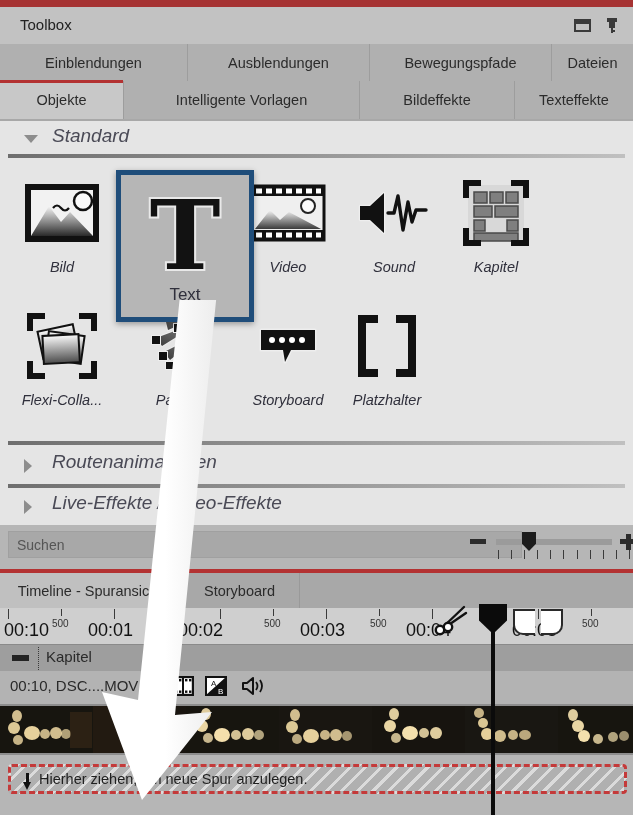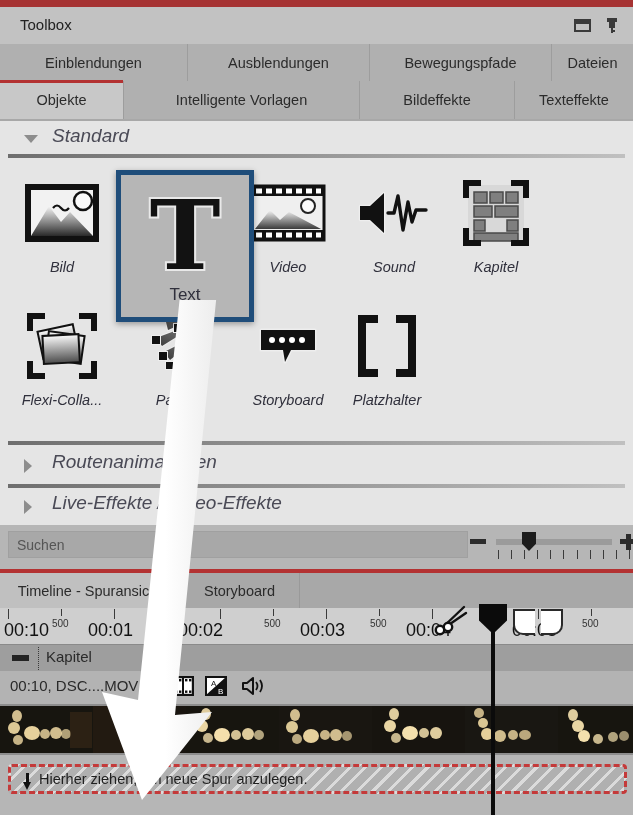--- a/index.html
+++ b/index.html
@@ -49,21 +49,21 @@
   .sect-rule{position:absolute;left:8px;width:617px;height:4px;
      background:linear-gradient(to right,#6e6e6e,#c0c0c0);}
 
   
   .tile{position:absolute;width:104px;height:118px;}
   .tile .glyph{position:absolute;left:0;top:0;width:104px;height:84px;display:flex;align-items:center;justify-content:center;}
   .tile .cap{position:absolute;left:0;top:88px;width:104px;text-align:center;font-size:14.5px;color:#30303c;}
 
   
   .searchrow{position:absolute;left:0;top:525px;width:633px;height:40px;background:#b6b6b6;}
-  .searchbox{position:absolute;left:8px;top:6px;width:460px;height:27px;background:#a8a8a8;
+  .searchbox{position:absolute;left:8px;top:6px;width:514px;height:27px;background:#a8a8a8;
      border:1px solid #a0a0a0;box-sizing:border-box;}
   .searchbox span{position:absolute;left:8px;top:5px;font-size:14px;color:#555;}
   .zoomctl{position:absolute;left:470px;top:4px;width:160px;height:32px;}
   .minus{position:absolute;left:0;top:10px;width:16px;height:5px;background:#2c2c2c;}
   .ztrack{position:absolute;left:26px;top:10px;width:116px;height:6px;background:#9b9b9b;}
   .zhandle{position:absolute;left:52px;top:3px;width:14px;height:19px;background:#1c1c1c;
      clip-path:polygon(0 0,100% 0,100% 62%,50% 100%,0 62%);}
   .zticks{position:absolute;left:28px;top:21px;width:132px;height:9px;display:flex;justify-content:space-between;}
   .zticks i{display:block;width:1px;height:9px;background:#3a3a3a;}
   .plus{position:absolute;left:150px;top:10px;width:16px;height:5px;background:#2c2c2c;}

